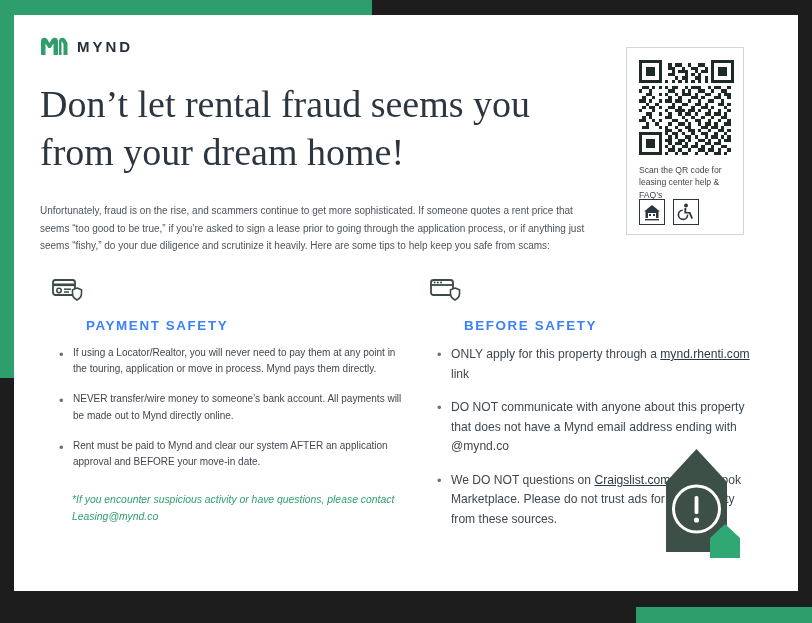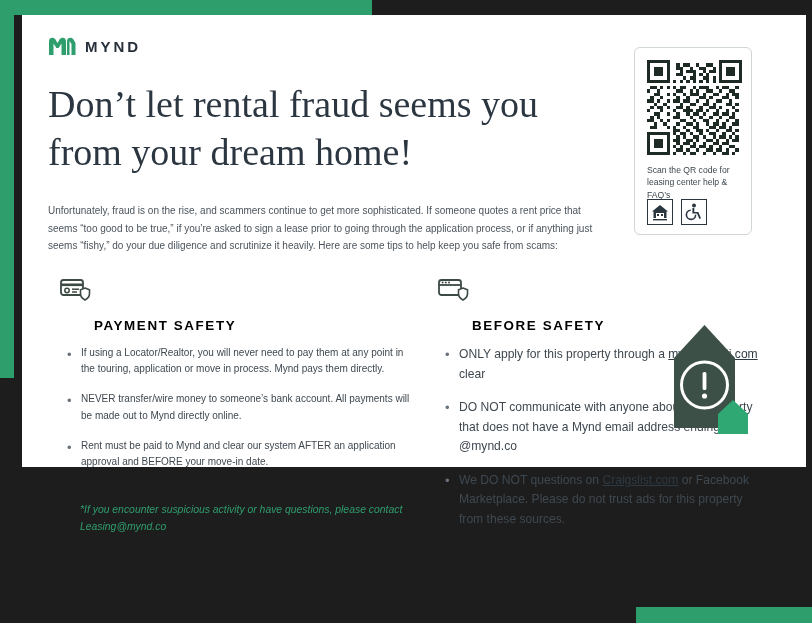--- a/index.html
+++ b/index.html
@@ -31,24 +31,24 @@
   }
   .green-band-bottom {
     position: absolute;
     left: 636px; bottom: 0;
     width: 176px; height: 16px;
     background: #2f9e6d;
   }
 
   .card {
     position: absolute;
-    left: 22px;
+    left: 14px;
     top: 15px;
     width: 784px;
-    height: 452px;
+    height: 576px;
     background: #ffffff;
   }
 
   .inner {
     position: absolute;
     left: 26px;
     top: 18px;
     right: 20px;
     bottom: 0;
   }
@@ -88,21 +88,21 @@
   }
 
   
   .qr-panel {
     position: absolute;
     right: 54px;
     top: 32px;
     width: 118px;
     height: 188px;
     border: 1px solid #cfd6d3;
-    border-radius: 6px;
+    border-radius: 0;
     background: #fff;
     padding: 10px 12px;
   }
   .qr-code {
     width: 95px;
     height: 95px;
     display: block;
     margin: 2px auto 0;
   }
   .qr-caption {
@@ -137,21 +137,21 @@
   }
   .col { width: 50%; position: relative; }
   .col.right { padding-left: 25px; }
 
   .col-icon { height: 26px; margin-bottom: 14px; }
 
   .col-title {
     font-size: 13.4px;
     font-weight: bold;
     letter-spacing: 1.6px;
-    color: #000000;
+    color: #3b82f6;
     margin-bottom: 12px;
     padding-left: 34px;
   }
 
   ul.bullets {
     list-style: none;
     margin: 0;
     padding: 0;
   }
   ul.bullets li {
@@ -171,21 +171,21 @@
     font-size: 13px;
   }
   .col.right ul.bullets li { font-size: 12.1px; }
 
   .link {
     color: #2d3a44;
     text-decoration: underline;
   }
 
   .note {
-    margin-top: 32px;
+    margin-top: 22px;
     padding-left: 20px;
     font-size: 10.4px;
     line-height: 1.62;
     font-style: italic;
     color: #2f9e6d;
   }
 
   
   .house {
     position: absolute;
@@ -247,21 +247,21 @@
             <rect x="1" y="2" width="22" height="15" rx="2.5" fill="none" stroke="#3c4a43" stroke-width="1.8"></rect>
             <line x1="1" y1="7" x2="23" y2="7" stroke="#3c4a43" stroke-width="1.8"></line>
             <circle cx="4.6" cy="4.6" r="1" fill="#3c4a43"></circle>
             <circle cx="7.8" cy="4.6" r="1" fill="#3c4a43"></circle>
             <circle cx="11" cy="4.6" r="1" fill="#3c4a43"></circle>
             <path d="M25 10 l4.5 1.8 v4 c0 3-2.2 5-4.5 6.2 -2.3-1.2-4.5-3.2-4.5-6.2 v-4 Z" fill="#fff" stroke="#3c4a43" stroke-width="1.6"></path>
           </svg>
         </div>
         <div class="col-title">BEFORE SAFETY</div>
         <ul class="bullets">
-          <li><span>ONLY apply for this property through a </span><a class="link" href="#">mynd.rhenti.com</a><span> clear</span></li>
+          <li><span>ONLY apply for this property through a </span><a class="link" href="#">mynd.rhenti.com</a><span> link</span></li>
           <li>DO NOT communicate with anyone about this property that does not have a Mynd email address ending with @mynd.co</li>
           <li><span>We DO NOT questions on </span><a class="link" href="#">Craigslist.com</a><span> or Facebook Marketplace. Please do not trust ads for this property from these sources.</span></li>
         </ul>
       </div>
     </div>
 
     <div class="house">
       <svg width="124" height="125" viewBox="0 0 124 125">
         <path d="M44 48 L44 118 L105 118 L105 48 L74.5 15 Z" fill="#3c5048"></path>
         <circle cx="74.5" cy="75" r="23" fill="none" stroke="#ffffff" stroke-width="3"></circle>

